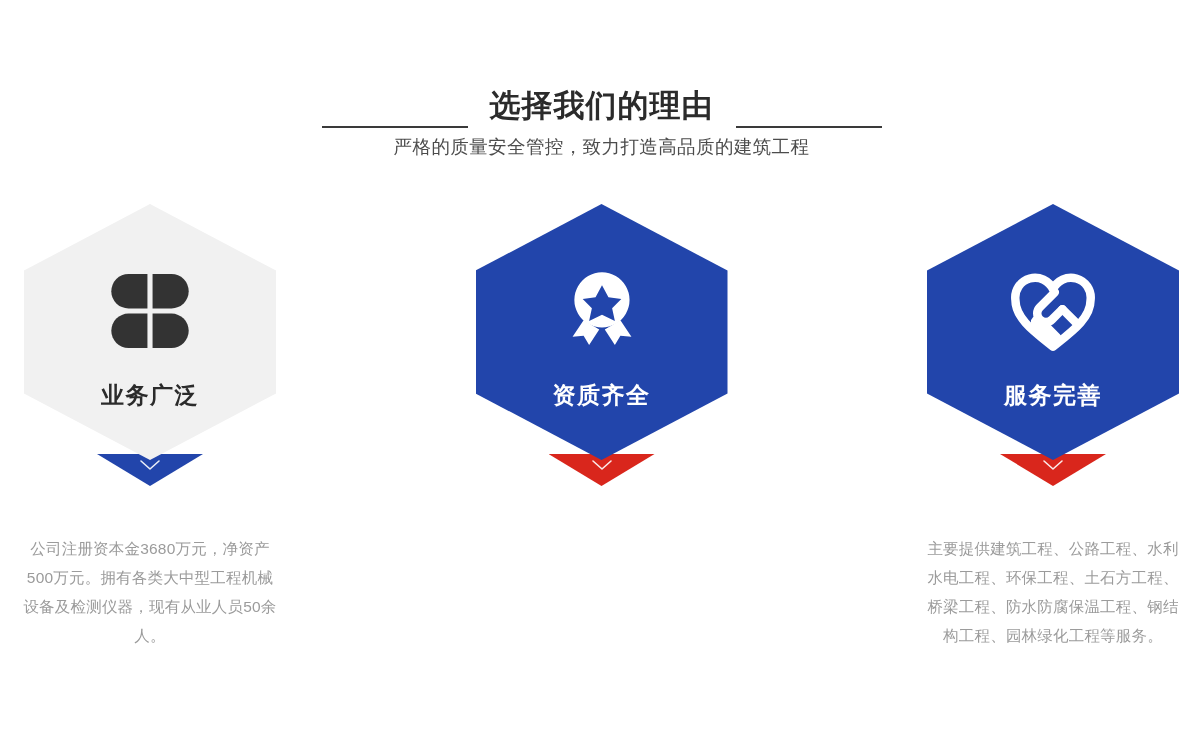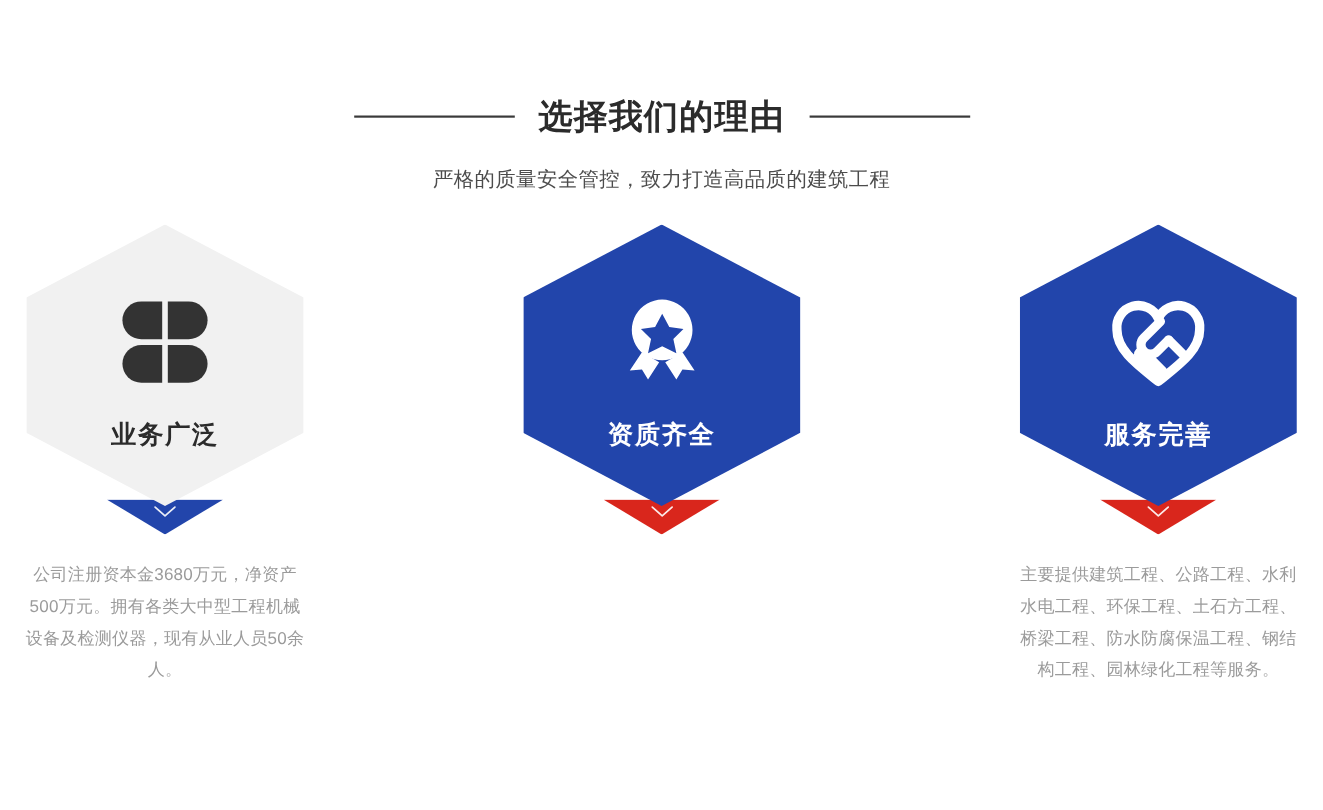--- a/index.html
+++ b/index.html
@@ -18,40 +18,40 @@
   
   .section-head {
     position: absolute;
     left: 0;
     top: 84px;
     width: 1203px;
     text-align: center;
   }
   .title-row {
     display: flex;
-    align-items: center;
+    align-items: flex-end;
     justify-content: center;
     gap: 22px;
     height: 44px;
   }
   .rule {
     width: 146px;
     height: 2px;
     background: #3a3a3a;
   }
   .section-title {
     font-size: 31px;
     font-weight: bold;
     color: #2b2b2b;
     letter-spacing: 1px;
     line-height: 44px;
     white-space: nowrap;
   }
   .section-sub {
-    margin-top: 22px;
+    margin-top: 6px;
     font-size: 18.5px;
     color: #4c4c4c;
     letter-spacing: 0.4px;
   }
 
   
   .cards {
     position: absolute;
     left: 0;
     top: 196px;
@@ -130,21 +130,21 @@
   .pointer.blue { background: #2245ab; }
   .pointer.red  { background: #d9261c; }
   .chev {
     margin-top: 5px;
   }
 
   
   .descs {
     position: absolute;
     left: 0;
-    top: 508px;
+    top: 534px;
     width: 1203px;
     display: flex;
     justify-content: space-between;
     padding: 0 4px;
     box-sizing: border-box;
   }
   .desc {
     width: 292px;
     text-align: center;
     font-size: 15.5px;

